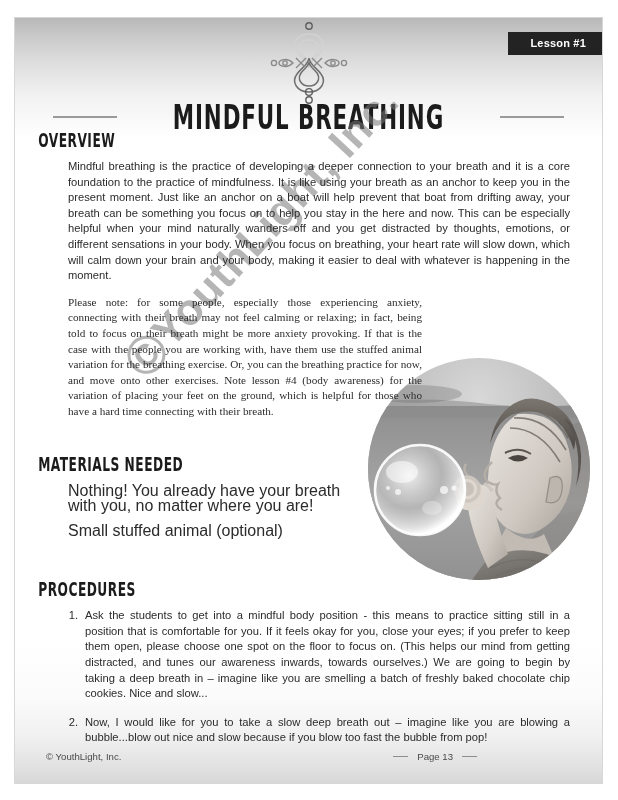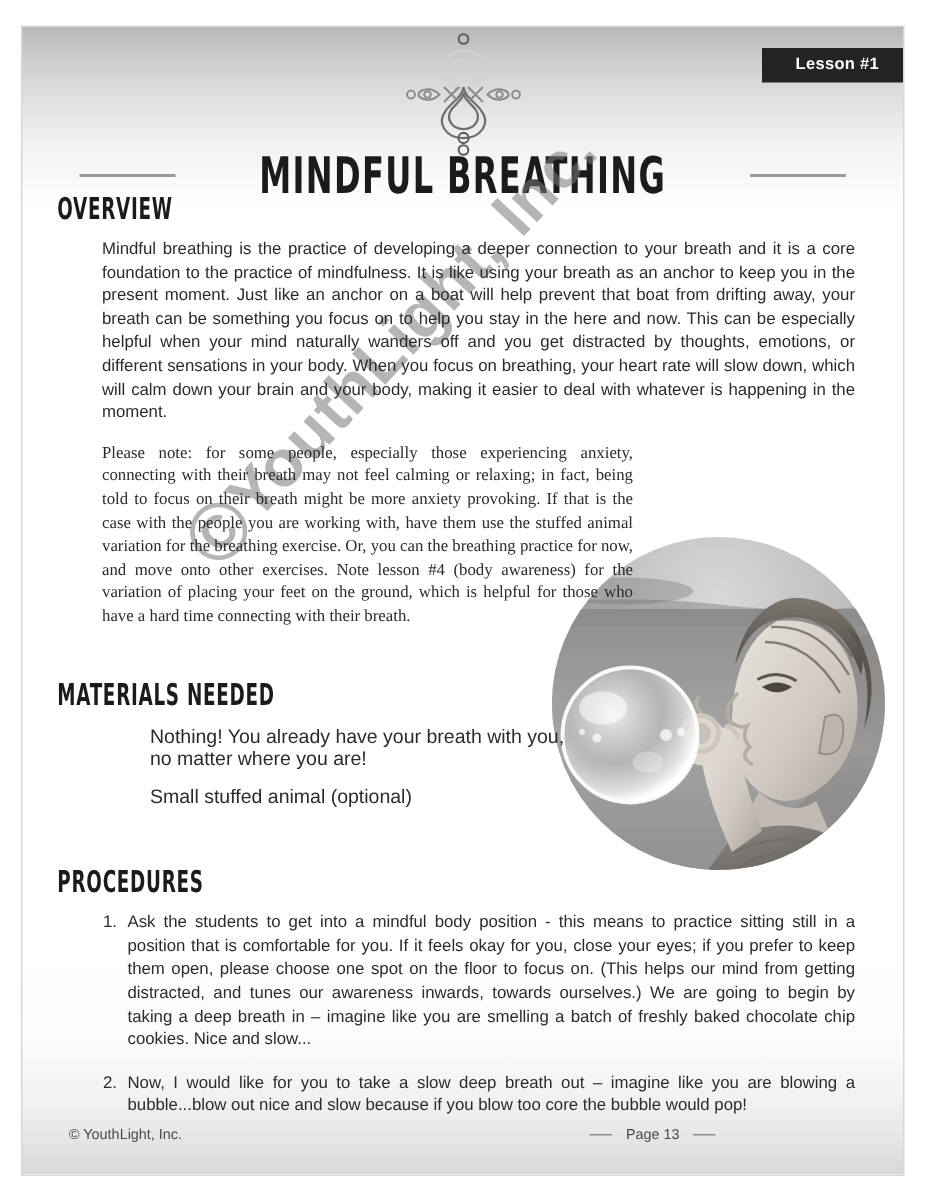--- a/index.html
+++ b/index.html
@@ -121,26 +121,25 @@
   }
   .para.last { margin-bottom: 12px; font-family: Liberation Serif, serif; }
 
   
   .mat-list {
     margin: 0;
     padding: 0 0 0 53px;
     list-style: none;
   }
   .mat-list li {
-    font-size: 13px;
+    font-size: 16px;
     line-height: 15.6px;
     color: #2b2b2b;
     margin-bottom: 9px;
     max-width: 280px;
-    margin-left: 32px;
   }
   .mat-list li:last-child { margin-bottom: 0; }
 
   
   .proc-list {
     margin: 0;
     padding: 0;
     list-style: none;
   }
   .proc-item {
@@ -374,21 +373,21 @@
 
     <h2 class="section-heading" style="margin-top:41px;">PROCEDURES</h2>
 
     <ol class="proc-list">
       <li class="proc-item">
         <span class="proc-num">1.</span>
         <span>Ask the students to get into a mindful body position - this means to practice sitting still in a position that is comfortable for you. If it feels okay for you, close your eyes; if you prefer to keep them open, please choose one spot on the floor to focus on. (This helps our mind from getting distracted, and tunes our awareness inwards, towards ourselves.) We are going to begin by taking a deep breath in – imagine like you are smelling a batch of freshly baked chocolate chip cookies. Nice and slow...</span>
       </li>
       <li class="proc-item">
         <span class="proc-num">2.</span>
-        <span>Now, I would like for you to take a slow deep breath out – imagine like you are blowing a bubble...blow out nice and slow because if you blow too core the bubble would pop!</span>
+        <span>Now, I would like for you to take a slow deep breath out – imagine like you are blowing a bubble...blow out nice and slow because if you blow too fast the bubble from pop!</span>
       </li>
     </ol>
   </div>
 
   <div id="footer">
     <div id="footer-copyright">© YouthLight, Inc.</div>
     <div id="footer-page">
       <span class="foot-dash"></span>
       <span>Page 13</span>
       <span class="foot-dash"></span>

